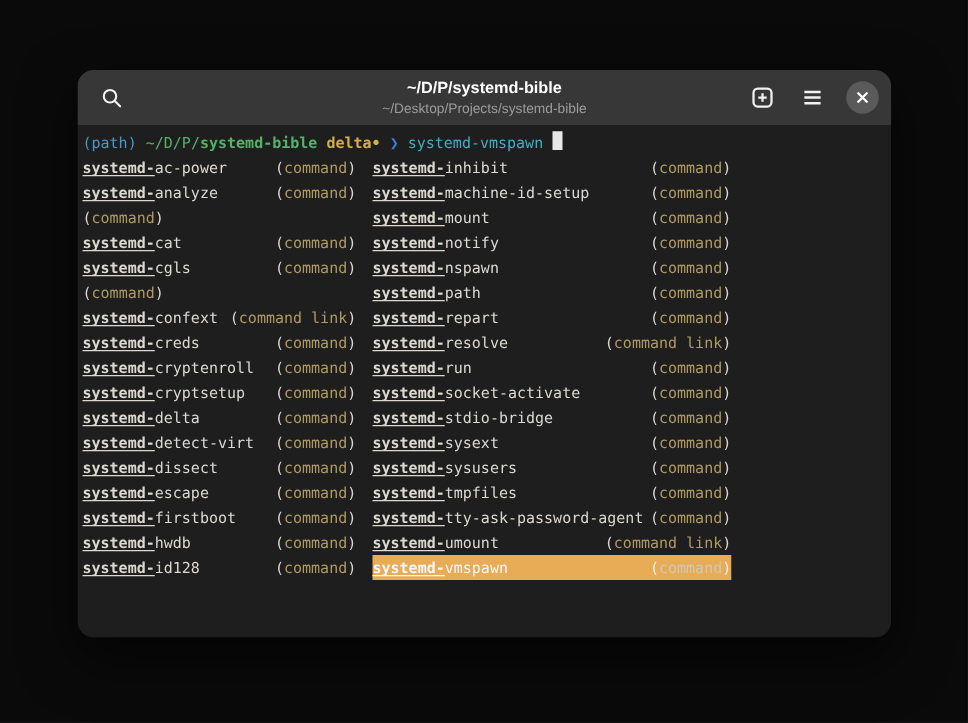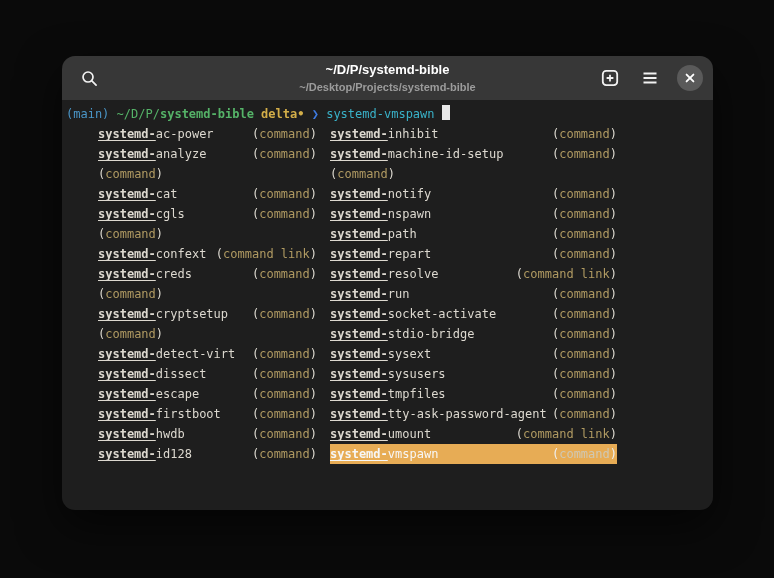--- a/index.html
+++ b/index.html
@@ -20,37 +20,37 @@
   .titlebar{height:44px;flex:0 0 44px;background:var(--titlebar_bg);
             display:flex;align-items:center;padding:0 10px;position:relative;}
   .tb-btn{width:34px;height:34px;border-radius:8px;display:flex;align-items:center;
           justify-content:center;cursor:pointer;flex:0 0 auto;}
   .tb-right{margin-left:auto;display:flex;align-items:center;gap:6px;}
   .close-btn{width:26px;height:26px;border-radius:50%;background:var(--close_btn_bg);
              display:flex;align-items:center;justify-content:center;cursor:pointer;margin-left:4px;}
   .titles{position:absolute;left:50%;top:50%;transform:translate(-50%,-50%);
           text-align:center;white-space:nowrap;pointer-events:none;}
   .title{font-size:13px;font-weight:700;color:var(--title_fg);line-height:15px;}
-  .subtitle{font-size:11px;color:var(--subtitle_fg);line-height:13px;margin-top:4px;font-weight:bold;}
+  .subtitle{font-size:11px;color:var(--subtitle_fg);line-height:13px;margin-top:4px;}
   svg{display:block;}
   .terminal{flex:1;background:var(--terminal_bg);
             font-family:"DejaVu Sans Mono",monospace;font-size:12px;line-height:20px;
             color:var(--text_fg);padding:4px 0 0 4px;white-space:nowrap;}
   .promptline{height:20px;}
   .p-venv{color:var(--venv_fg);}
   .p-path{color:var(--path_fg);}
   .p-repo{color:var(--path_fg);font-weight:700;}
   .p-branch{color:var(--branch_fg);font-weight:700;}
   .p-arrow{color:var(--arrow_fg);font-weight:700;}
   .p-cmd{color:var(--command_fg);}
   .cursor{display:inline-block;width:8px;height:15px;background:var(--cursor);
           vertical-align:-2px;margin-left:7px;}
   .cols{display:flex;gap:13px;}
   .col{display:flex;flex-direction:column;}
-  .col-left{width:219px;margin-left:32px;}
+  .col-left{width:219px;}
   .col-right{width:287px;}
   .crow{display:flex;justify-content:space-between;height:20px;align-items:center;}
   .cprefix{font-weight:700;text-decoration:underline;text-underline-offset:2px;}
   .cname{color:var(--text_fg);}
   .cann{color:var(--text_fg);}
   .cann .annword{color:var(--annotation_fg);}
   .crow.selected{background:var(--selection_bg);}
   .crow.selected .cname{color:var(--selection_fg);}
   .crow.selected .cann{color:#efefef;}
   .crow.selected .cann .annword{color:var(--selection_ann_fg);}
@@ -99,21 +99,21 @@
           <svg width="12" height="12" viewBox="0 0 12 12" fill="none" stroke="#ffffff" stroke-width="1.9" stroke-linecap="round">
             <line x1="2.6" y1="2.6" x2="9.4" y2="9.4"></line>
             <line x1="9.4" y1="2.6" x2="2.6" y2="9.4"></line>
           </svg>
         </span>
       </div>
     </div>
   </div>
 
   <div class="terminal">
-    <div class="promptline"><span class="p-venv">(main)</span> <span class="p-path">~/D/P/</span><span class="p-repo">systemd-bible</span> <span class="p-branch">delta•</span> <span class="p-arrow">❯</span> <span class="p-cmd">systemd-vmspawn</span><span class="cursor"></span></div>
+    <div class="promptline"><span class="p-venv">(path)</span> <span class="p-path">~/D/P/</span><span class="p-repo">systemd-bible</span> <span class="p-branch">delta•</span> <span class="p-arrow">❯</span> <span class="p-cmd">systemd-vmspawn</span><span class="cursor"></span></div>
 
     <div class="cols">
       <div class="col col-left" id="col-left">
           <div class="crow">
             <span class="cname"><span class="cprefix">systemd-</span>ac-power</span>
             <span class="cann">(<span class="annword">command</span>)</span>
           </div>
           <div class="crow">
             <span class="cname"><span class="cprefix">systemd-</span>analyze</span>
             <span class="cann">(<span class="annword">command</span>)</span>
@@ -134,27 +134,29 @@
           </div>
           <div class="crow">
             <span class="cname"><span class="cprefix">systemd-</span>confext</span>
             <span class="cann">(<span class="annword">command link</span>)</span>
           </div>
           <div class="crow">
             <span class="cname"><span class="cprefix">systemd-</span>creds</span>
             <span class="cann">(<span class="annword">command</span>)</span>
           </div>
           <div class="crow">
+            <span class="cname"><span class="cprefix">systemd-</span>cryptenroll</span>
             <span class="cann">(<span class="annword">command</span>)</span>
           </div>
           <div class="crow">
             <span class="cname"><span class="cprefix">systemd-</span>cryptsetup</span>
             <span class="cann">(<span class="annword">command</span>)</span>
           </div>
           <div class="crow">
+            <span class="cname"><span class="cprefix">systemd-</span>delta</span>
             <span class="cann">(<span class="annword">command</span>)</span>
           </div>
           <div class="crow">
             <span class="cname"><span class="cprefix">systemd-</span>detect-virt</span>
             <span class="cann">(<span class="annword">command</span>)</span>
           </div>
           <div class="crow">
             <span class="cname"><span class="cprefix">systemd-</span>dissect</span>
             <span class="cann">(<span class="annword">command</span>)</span>
           </div>
@@ -178,20 +180,21 @@
       <div class="col col-right" id="col-right">
           <div class="crow">
             <span class="cname"><span class="cprefix">systemd-</span>inhibit</span>
             <span class="cann">(<span class="annword">command</span>)</span>
           </div>
           <div class="crow">
             <span class="cname"><span class="cprefix">systemd-</span>machine-id-setup</span>
             <span class="cann">(<span class="annword">command</span>)</span>
           </div>
           <div class="crow">
+            <span class="cname"><span class="cprefix">systemd-</span>mount</span>
             <span class="cann">(<span class="annword">command</span>)</span>
           </div>
           <div class="crow">
             <span class="cname"><span class="cprefix">systemd-</span>notify</span>
             <span class="cann">(<span class="annword">command</span>)</span>
           </div>
           <div class="crow">
             <span class="cname"><span class="cprefix">systemd-</span>nspawn</span>
             <span class="cann">(<span class="annword">command</span>)</span>
           </div>

